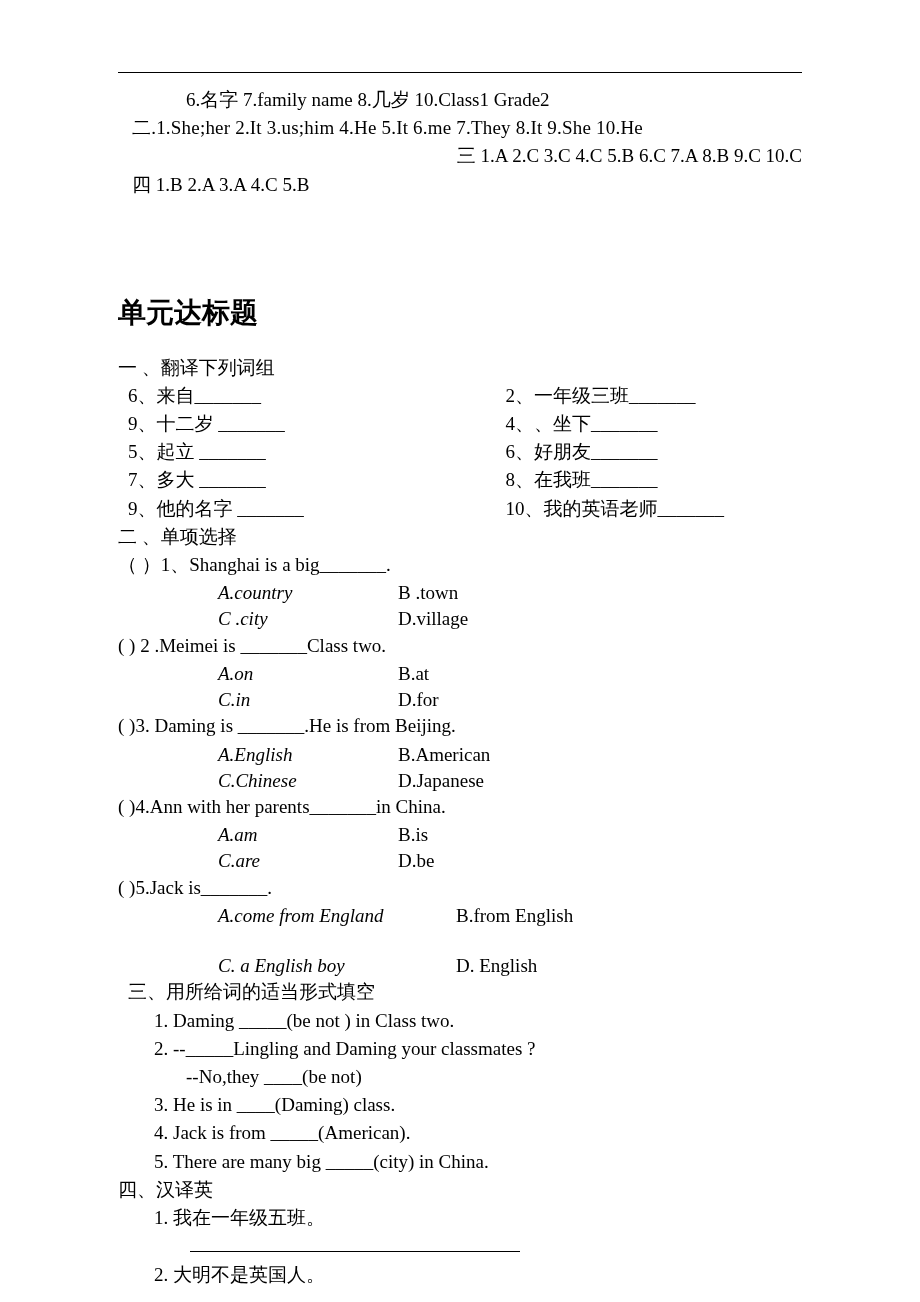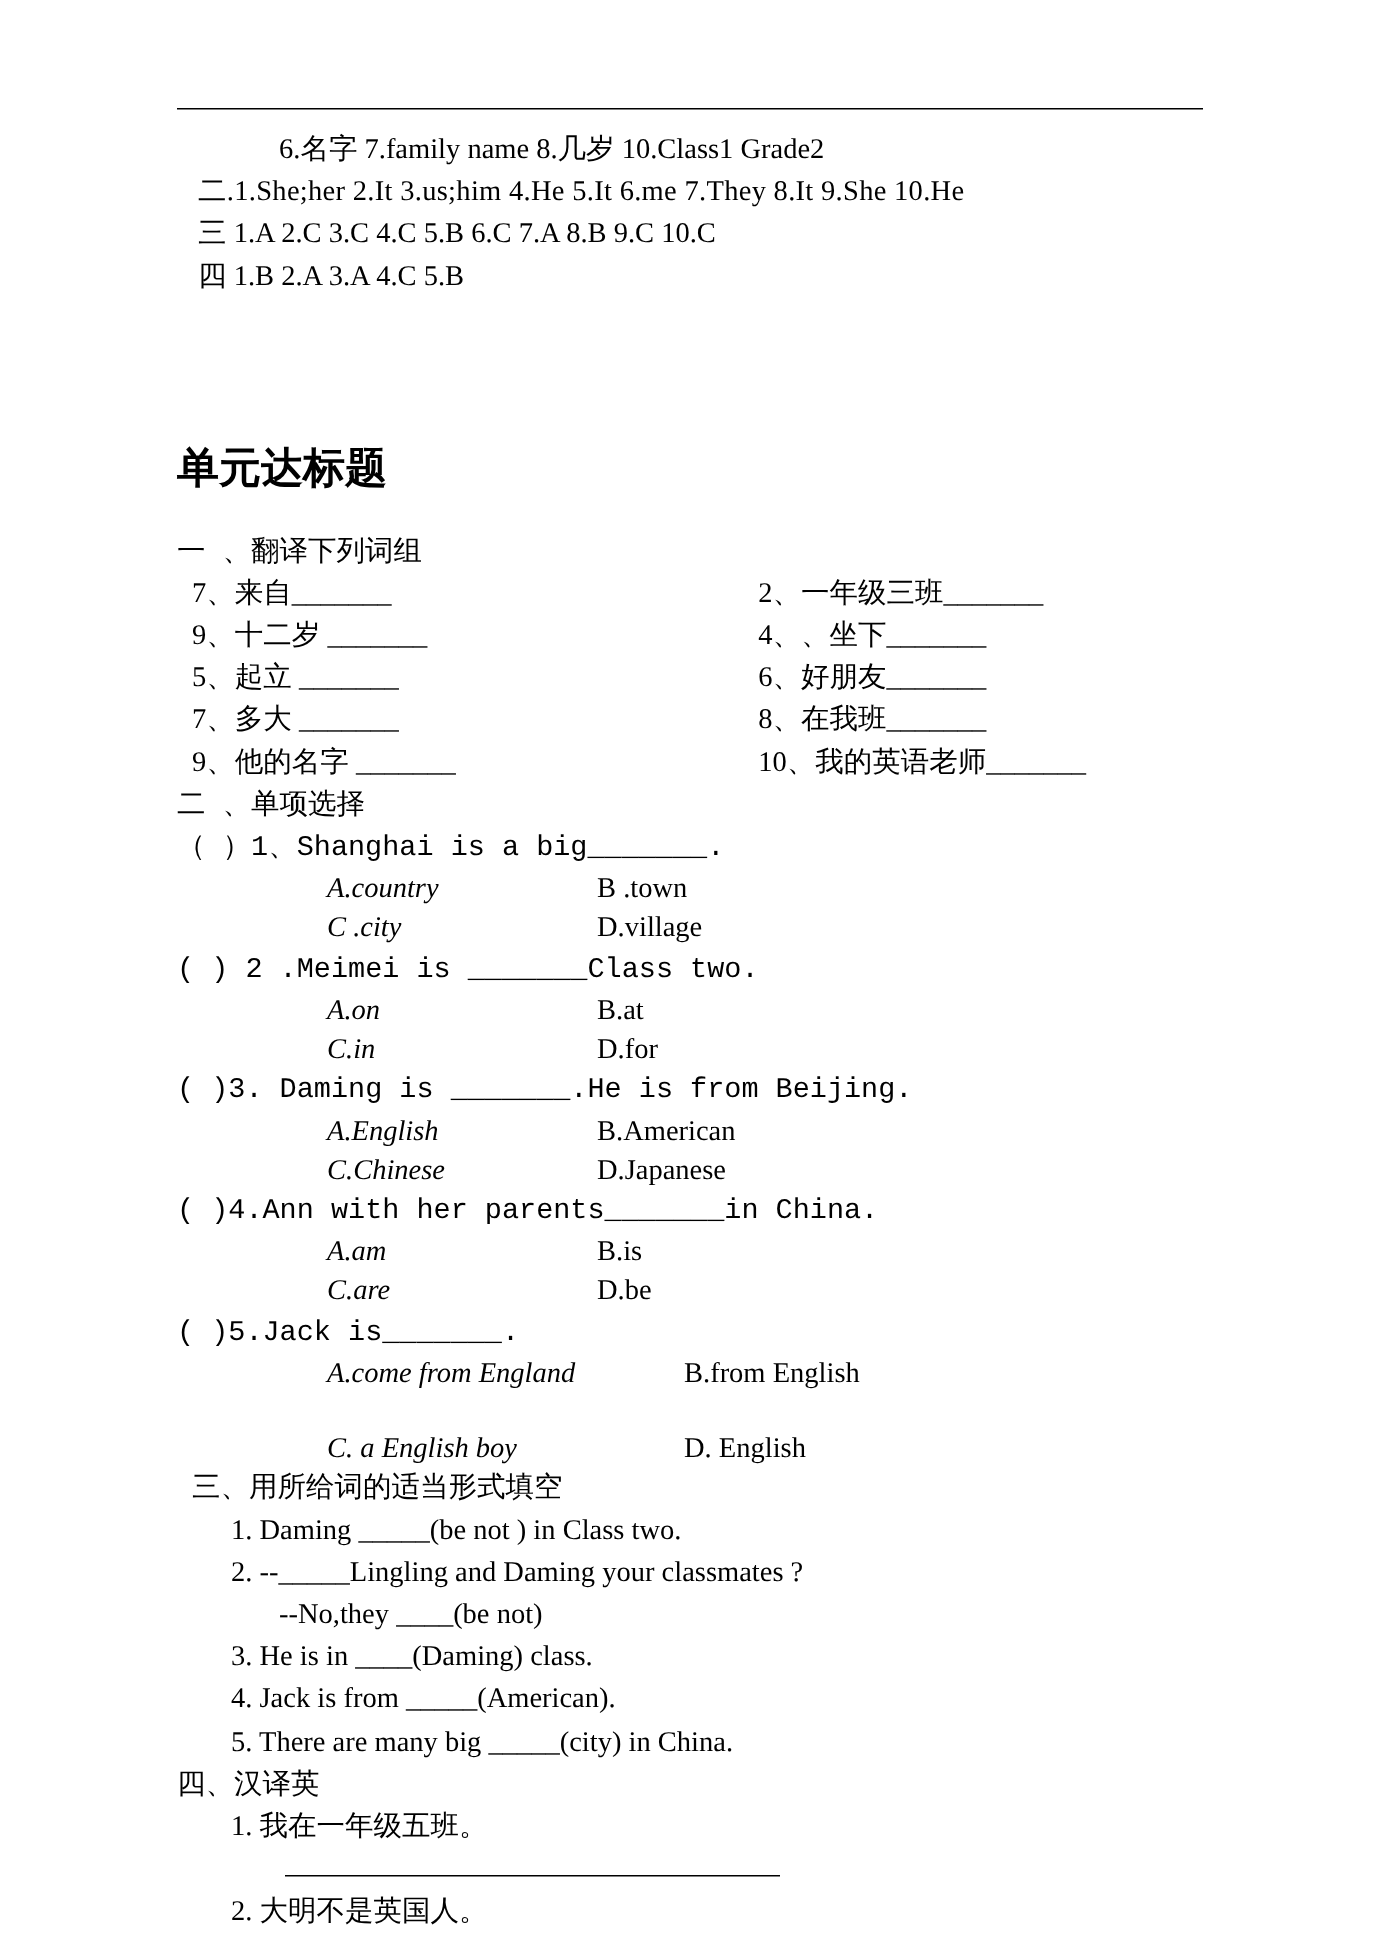--- a/index.html
+++ b/index.html
@@ -14,37 +14,37 @@
       overflow:hidden;
     }
     .hr-top {
       border:none;
       border-top:1.5px solid #000;
       margin-bottom:14px;
     }
     .blk { margin-bottom:2px; }
     .top1 { padding-left:68px; }
     .top2 { padding-left:14px; letter-spacing:0.2px; }
-    .top3 { padding-left:14px; }
+    .top3 { padding-left:14px;text-align:right; }
     .top4 { padding-left:14px; }
     .title {
       text-align:left;
       font-size:28px;
       font-weight:600;
       margin-top:96px;
       margin-bottom:22px;
       font-family:"SimSun","Times New Roman",serif;
     }
     .two-col {
       display:flex; justify-content:space-between;
       padding-left:10px;
     }
     .two-col .left { flex:0 0 56%; }
     .two-col .right { flex:0 0 44%; }
-    .lvl0 { padding-left:0;font-family:Liberation Mono, monospace; }
+    .lvl0 { padding-left:0; }
     .lvl1 { padding-left:10px; }
     .lvl2 { padding-left:36px; }
     .lvl2b { padding-left:68px; }
     .opt-row { display:flex; padding-left:100px; }
     .opt-a { flex:0 0 180px;font-style:italic; }
     .opt-b {  }
     .opt-row2 { display:flex; padding-left:100px; }
     .opt-row2 .opt-a { flex:0 0 238px; }
     .fill-long {
       display:inline-block;
@@ -62,21 +62,21 @@
 <div class="blk top1">6.名字      7.family name      8.几岁                    10.Class1 Grade2</div>
 <div class="blk top2">二.1.She;her    2.It   3.us;him   4.He     5.It     6.me      7.They      8.It     9.She    10.He</div>
 <div class="blk top3">三  1.A   2.C   3.C   4.C   5.B   6.C   7.A   8.B   9.C   10.C</div>
 <div class="blk top4">四  1.B   2.A     3.A   4.C   5.B</div>
 
 <div class="title">单元达标题</div>
 
 <div class="blk lvl0">一 、翻译下列词组</div>
 <div class="two-col">
   <div class="left">
-    <div class="blk">7、来自_______</div>
+    <div class="blk">6、来自_______</div>
     <div class="blk">9、十二岁 _______</div>
     <div class="blk">5、起立  _______</div>
     <div class="blk">7、多大   _______</div>
     <div class="blk">9、他的名字 _______</div>
   </div>
   <div class="right">
     <div class="blk">2、一年级三班_______</div>
     <div class="blk">4、、坐下_______</div>
     <div class="blk">6、好朋友_______</div>
     <div class="blk">8、在我班_______</div>

